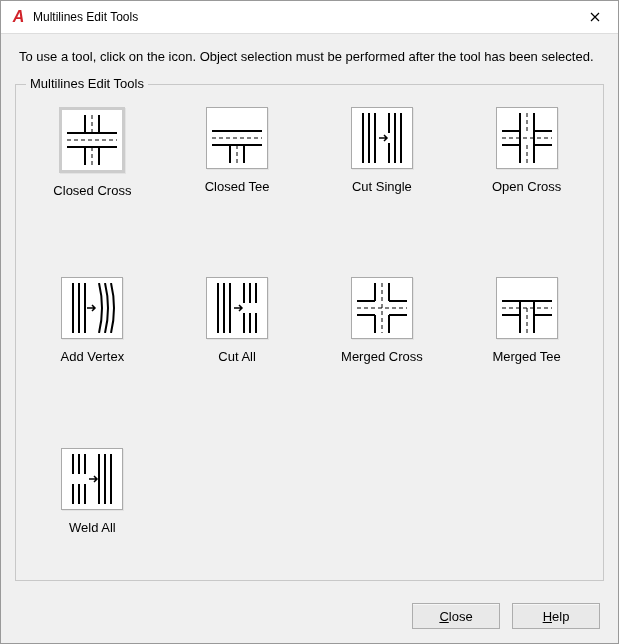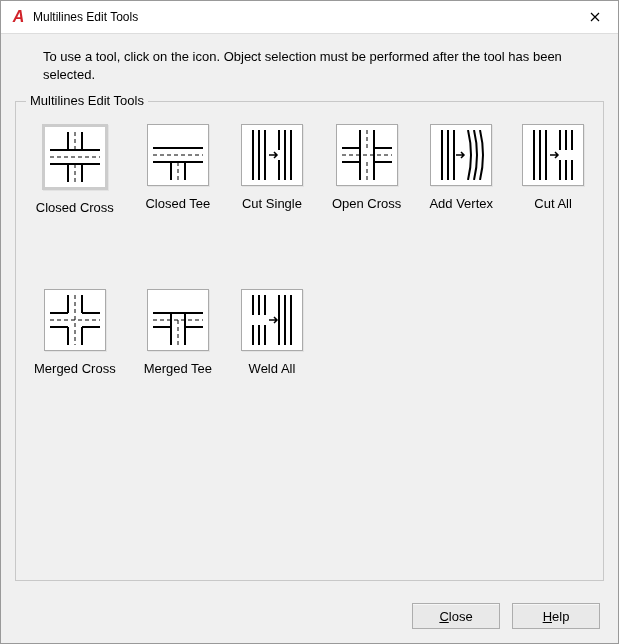--- a/index.html
+++ b/index.html
@@ -55,41 +55,40 @@
       align-items: center;
       justify-content: center;
       font-size: 14px;
       cursor: pointer;
     }
     .body-text {
       padding: 14px 18px 10px 18px;
       font-size: 13px;
       color: #000;
       line-height: 1.35;
-      margin-left: 24px;
     }
     .fieldset {
       margin: 8px 14px 12px 14px;
       border: 1px solid #c8c8c8;
       padding: 14px 18px 18px 18px;
       position: relative;
       flex: 1;
     }
     .fieldset-legend {
       position: absolute;
       top: -9px;
       left: 10px;
       background: #f0f0f0;
       padding: 0 4px;
       font-size: 13px;
       color: #000;
     }
     .grid {
       display: grid;
-      grid-template-columns: repeat(6, 1fr);
+      grid-template-columns: repeat(4, 1fr);
       grid-template-rows: repeat(3, 1fr);
       gap: 48px 28px;
       height: 100%;
       padding-top: 8px;
     }
     .tool {
       display: flex;
       flex-direction: column;
       align-items: center;
       cursor: pointer;

